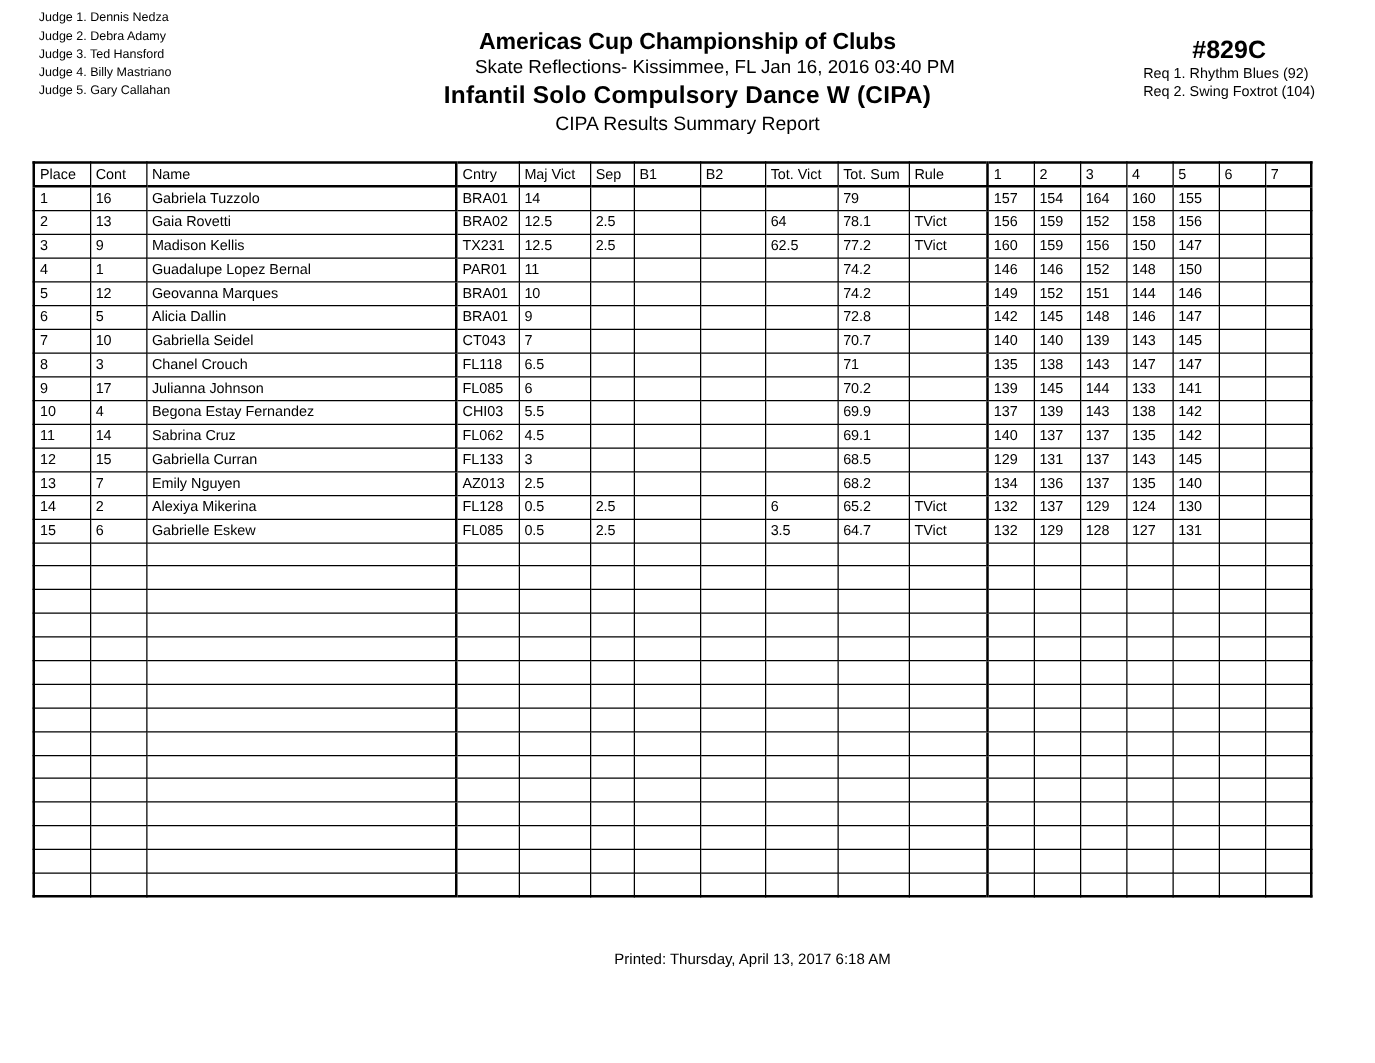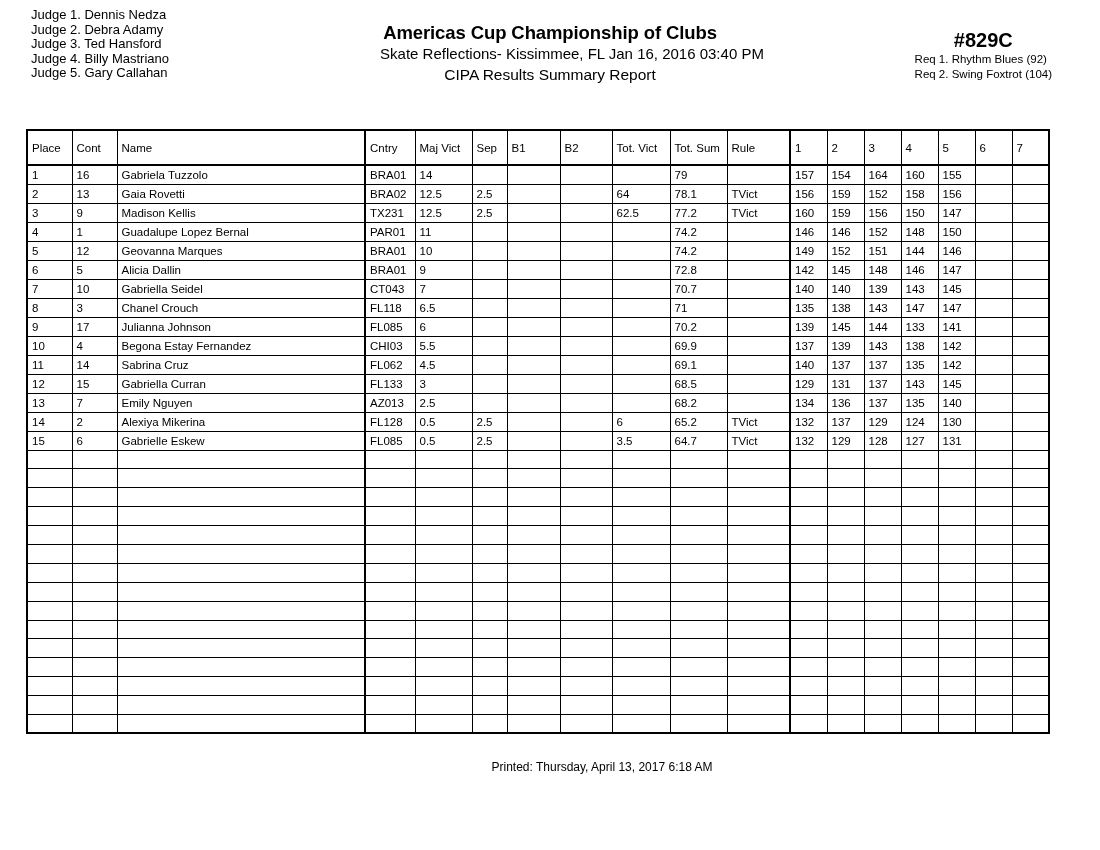--- a/index.html
+++ b/index.html
@@ -18,21 +18,21 @@
 
   
   .header {
     position: relative;
     height: 120px;
   }
   .judges {
     position: absolute;
     left: 31px;
     top: 8px;
-    font-size: 13px;
+    font-size: 10px;
     line-height: 14.6px;
     white-space: nowrap;
   }
 
   .title-block {
     position: absolute;
     left: 0;
     right: 0;
     top: 22px;
     text-align: center;
@@ -99,21 +99,21 @@
     padding: 0 0 0 4px;
     font-weight: normal;
     text-align: left;
     vertical-align: middle;
     overflow: hidden;
     white-space: nowrap;
     box-sizing: border-box;
   }
   table.results thead th {
     border-bottom: 2px solid #000000;
-    height: 35px;
+    height: 19px;
   }
   
   table.results {
     border: 2px solid #000000;
   }
 
   
   col.c-place  { width: 45px;  }
   col.c-cont   { width: 45px;  }
   col.c-name   { width: 248px; }
@@ -159,20 +159,21 @@
     <div class="judge-line">Judge  1.  Dennis Nedza</div>
     <div class="judge-line">Judge  2.  Debra  Adamy</div>
     <div class="judge-line">Judge  3.  Ted Hansford</div>
     <div class="judge-line">Judge  4.  Billy Mastriano</div>
     <div class="judge-line">Judge  5.  Gary  Callahan</div>
   </div>
 
   <div class="title-block">
     <div class="title-main">Americas Cup Championship of Clubs</div>
     <div class="title-venue">Skate Reflections- Kissimmee, FL  Jan 16, 2016  03:40 PM</div>
+    <div class="title-event">Infantil Solo Compulsory Dance W (CIPA)</div>
     <div class="title-report">CIPA Results Summary Report</div>
   </div>
 
   <div class="event-block">
     <div class="event-number">#829C</div>
     <div class="req-line">Req  1.  Rhythm Blues (92)</div>
     <div class="req-line">Req  2.  Swing Foxtrot (104)</div>
   </div>
 
 </div>

